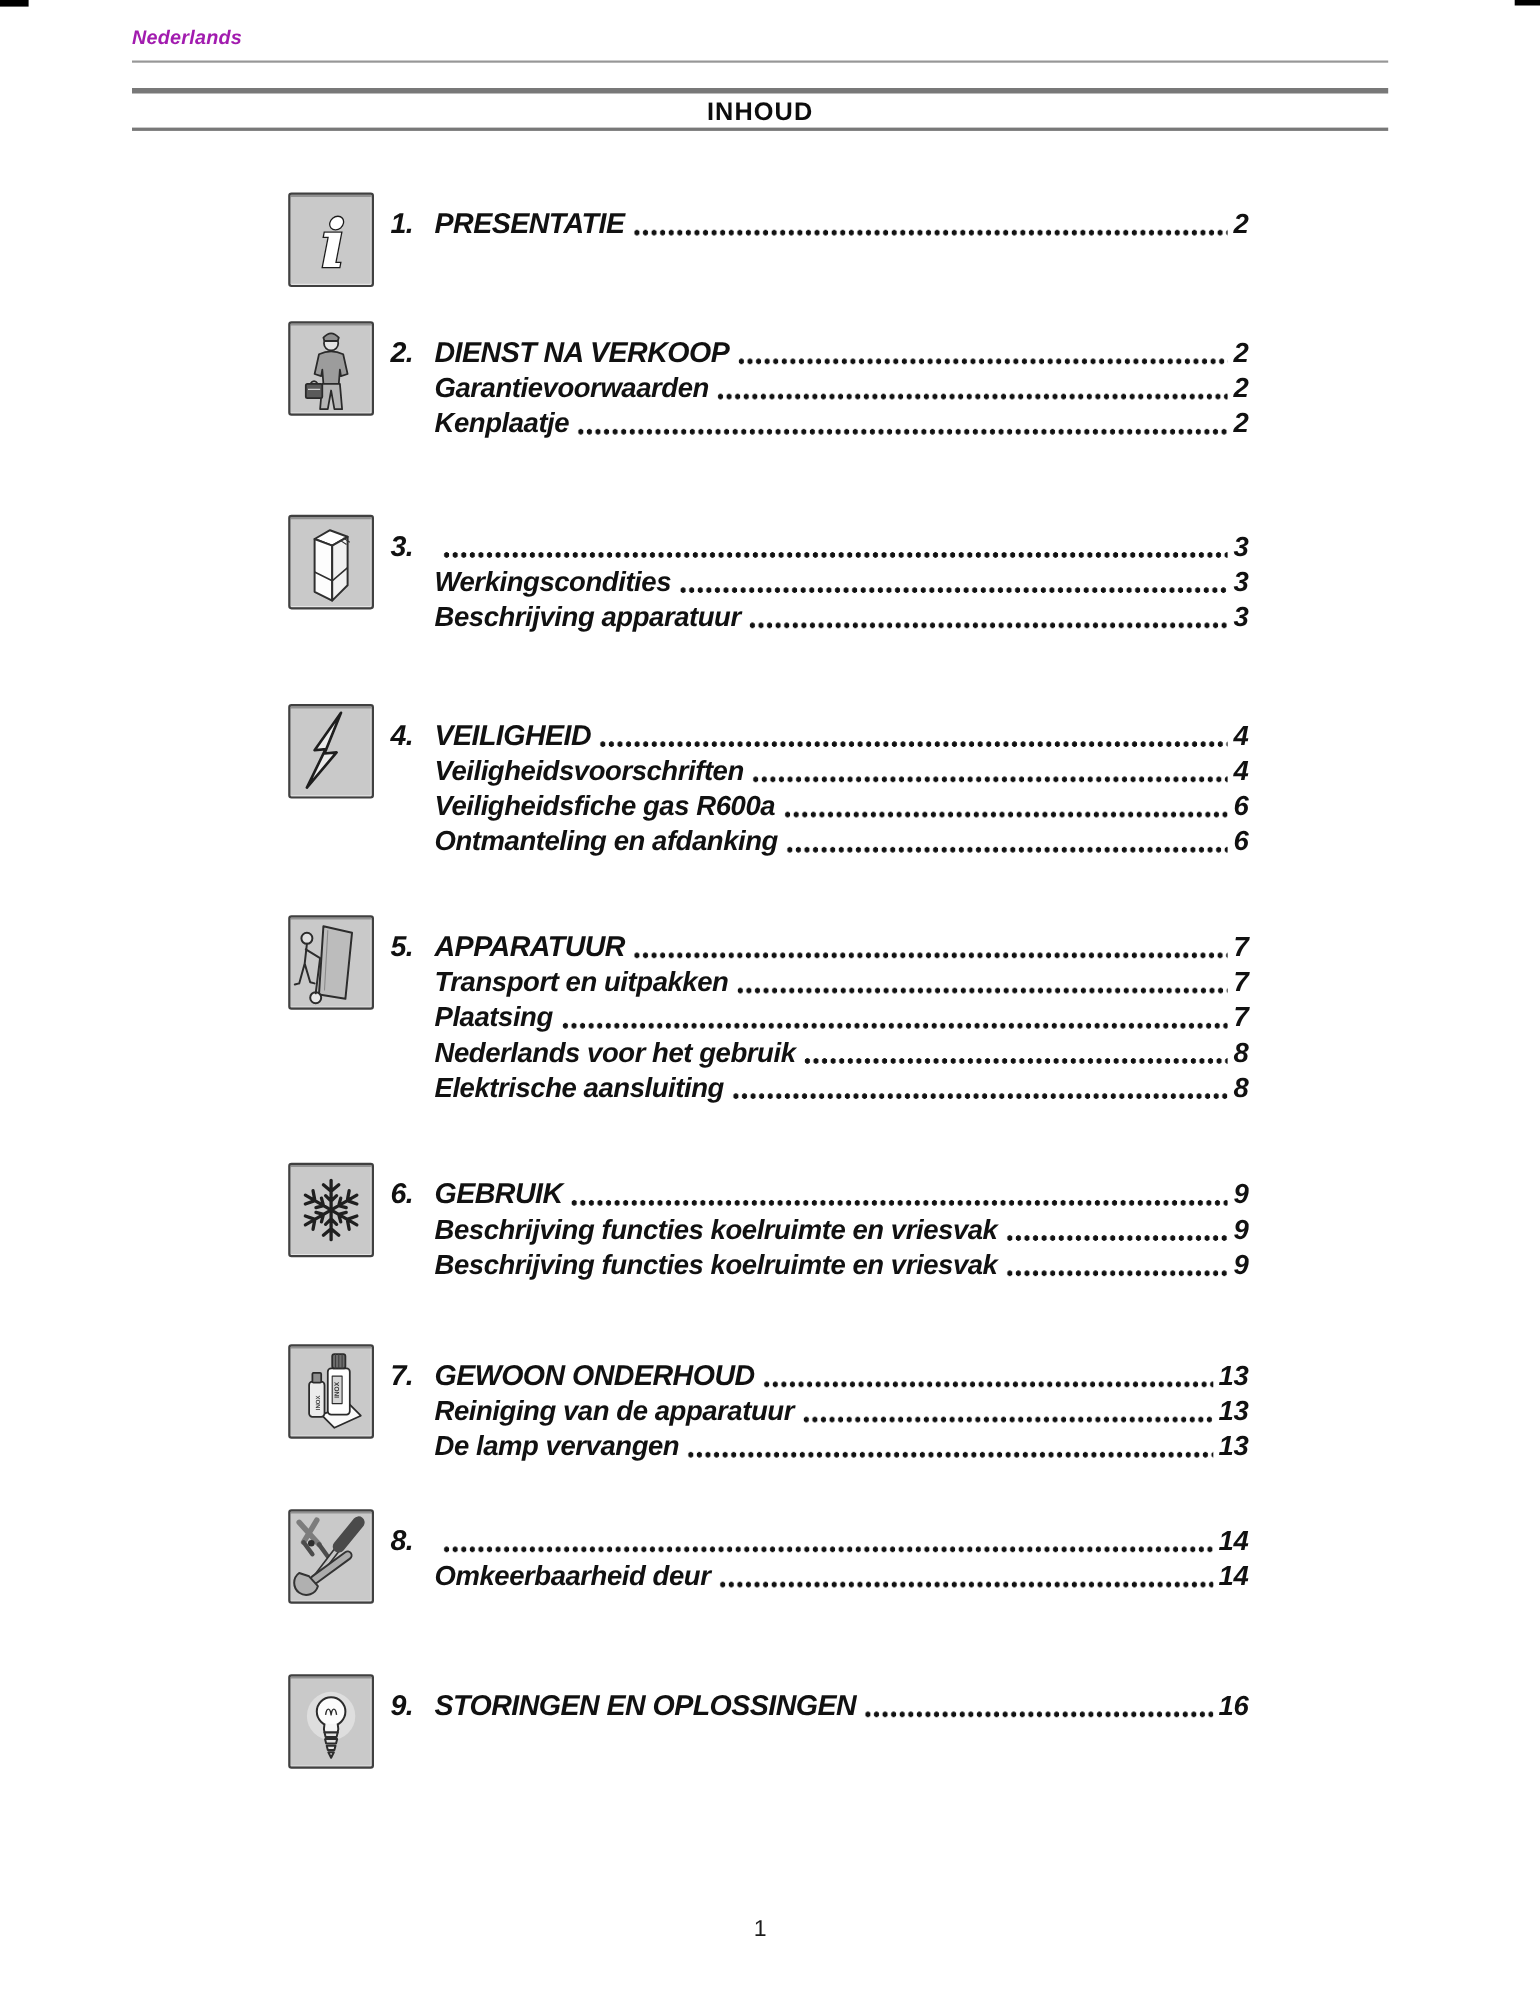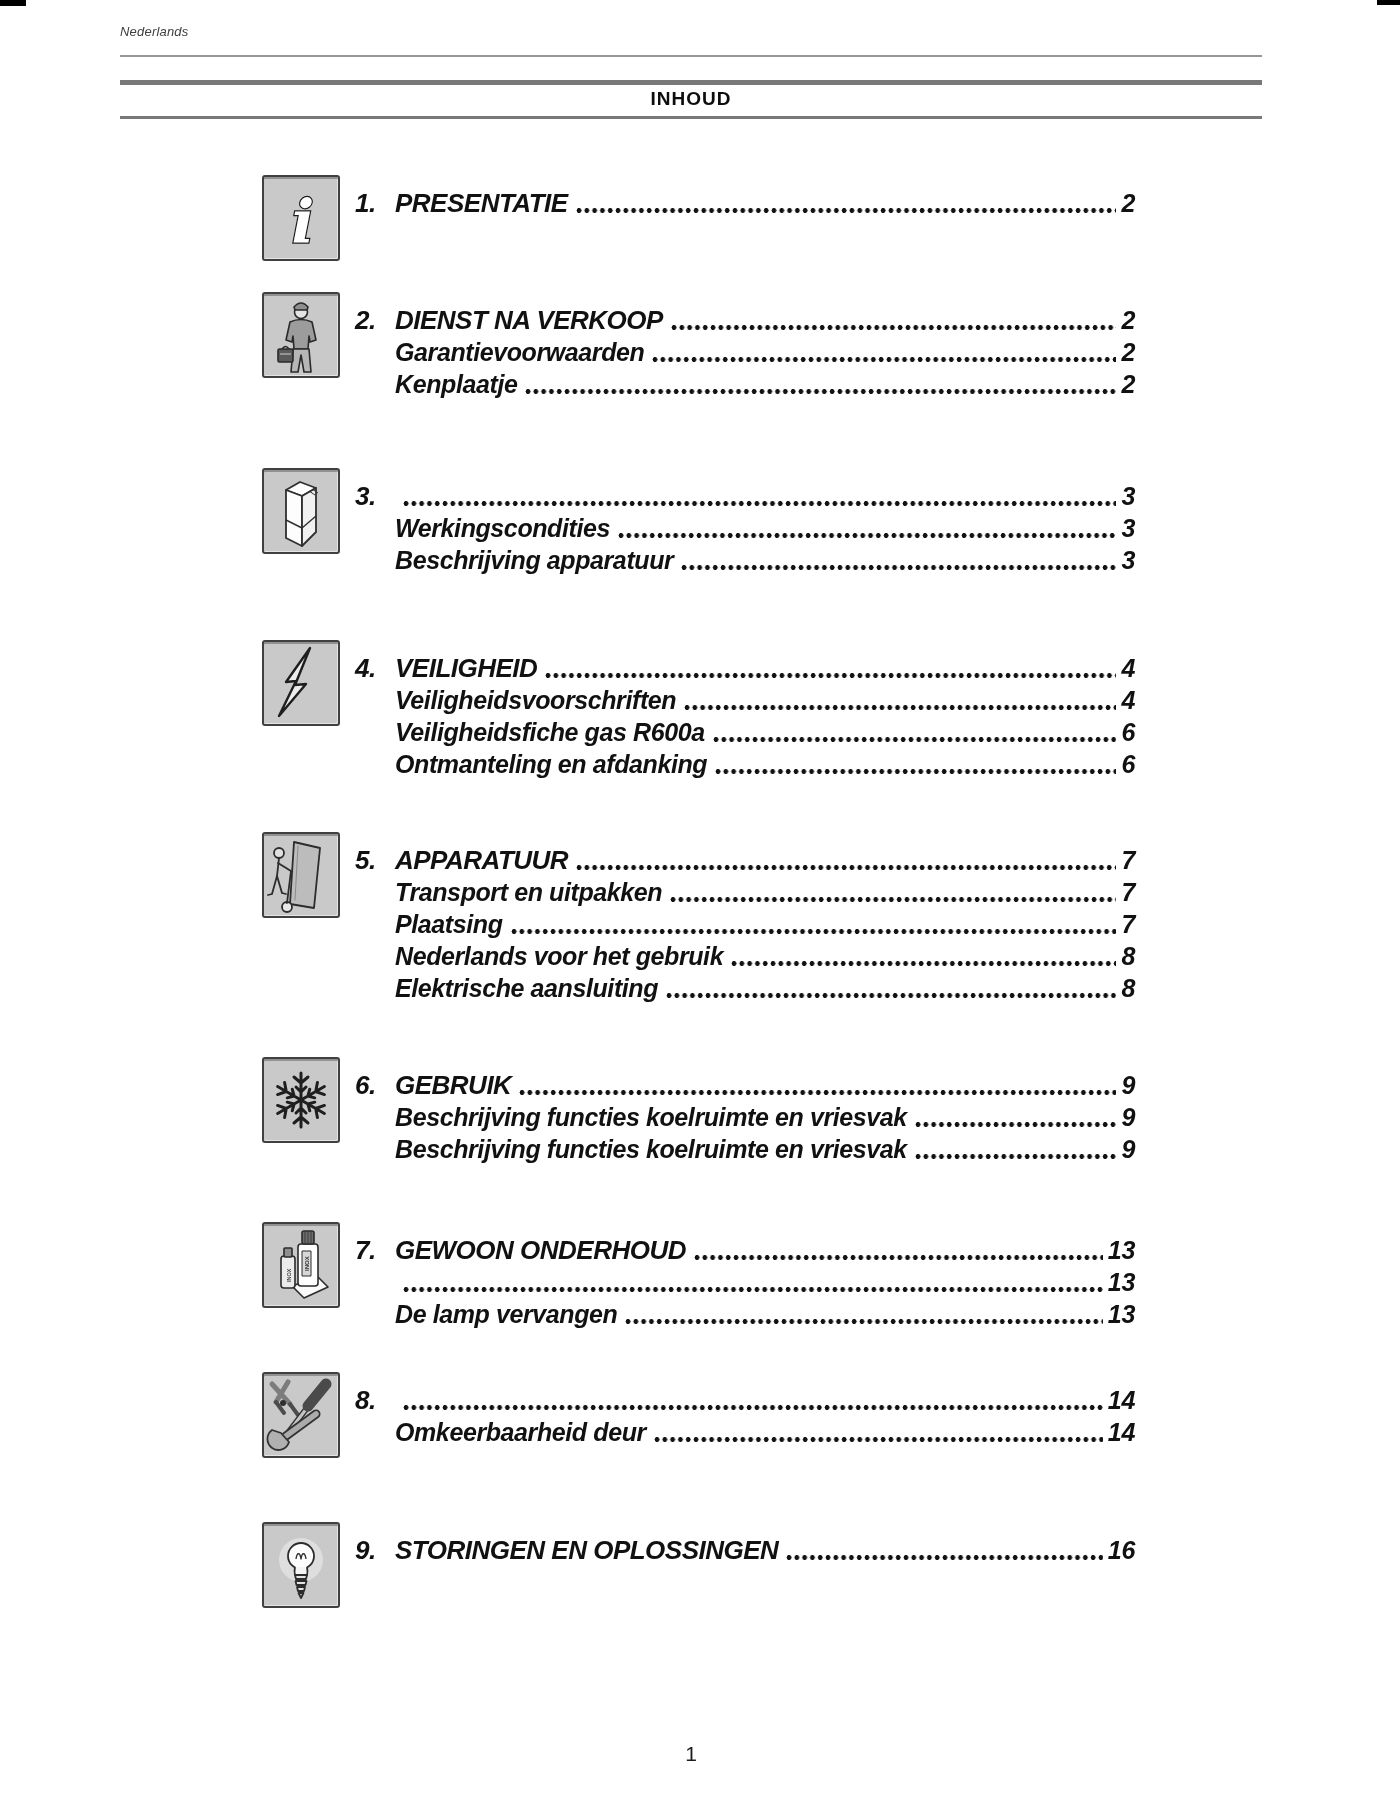--- a/index.html
+++ b/index.html
@@ -8,29 +8,29 @@
     font-family:"Liberation Sans",sans-serif;color:#111;overflow:hidden;
   }
   
   .mark{position:absolute;background:#000;}
   .mark-left{left:0;top:0;width:26px;height:6px;}
   .mark-right{right:0;top:0;width:23px;height:5px;}
 
   
   .lang{
     position:absolute;left:120px;top:24px;
-    font-size:13px;font-weight:normal;font-style:italic;color:#404040;letter-spacing:.2px;
+    font-size:18px;font-weight:bold;font-style:italic;color:#a21caf;letter-spacing:.2px;
   }
   .rule{position:absolute;left:120px;right:138px;}
   .rule-1{top:55px;height:2px;background:#979797;}
   .rule-2{top:80px;height:5px;background:#787878;}
   .rule-3{top:116px;height:3px;background:#787878;}
   .doc-title{
     position:absolute;left:120px;right:138px;top:88px;text-align:center;
-    font-size:19px;font-weight:bold;letter-spacing:1px;color:#0d0d0d;
+    font-size:23px;font-weight:bold;letter-spacing:1px;color:#0d0d0d;
   }
 
   
   .section{position:absolute;left:262px;width:873px;}
   .icon-box{
     position:absolute;left:0;top:-12px;width:78px;height:86px;box-sizing:border-box;
     background:#c9c9c9;border:2px solid #404040;border-radius:3px;
     box-shadow:inset 0 2px 0 rgba(0,0,0,.28), inset -1px -1px 0 rgba(255,255,255,.5);
   }
   .icon-box svg{width:100%;height:100%;display:block;}
@@ -300,20 +300,21 @@
     <div class="lines">
       <div class="toc-row">
         <span class="num">7.</span>
         <span class="t-title">GEWOON ONDERHOUD</span>
         <span class="leader"></span>
         <span class="t-page">13</span>
       </div>
 
   <div class="toc-row">
     <span class="num"></span>
+    <span class="s-title">Reiniging van de apparatuur</span>
     <span class="leader"></span>
     <span class="s-page">13</span>
   </div>
 
   <div class="toc-row">
     <span class="num"></span>
     <span class="s-title">De lamp vervangen</span>
     <span class="leader"></span>
     <span class="s-page">13</span>
   </div>

